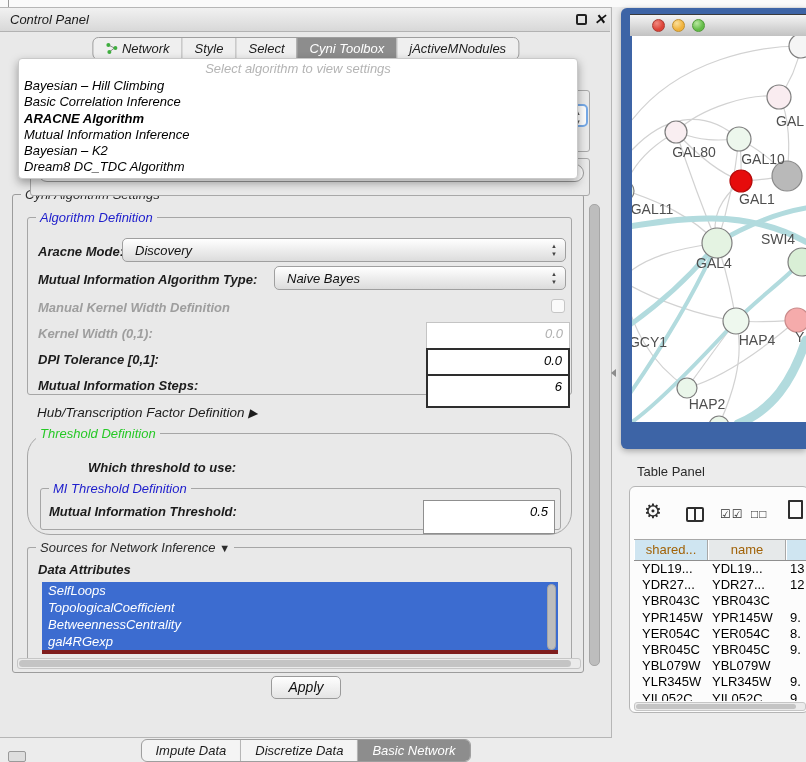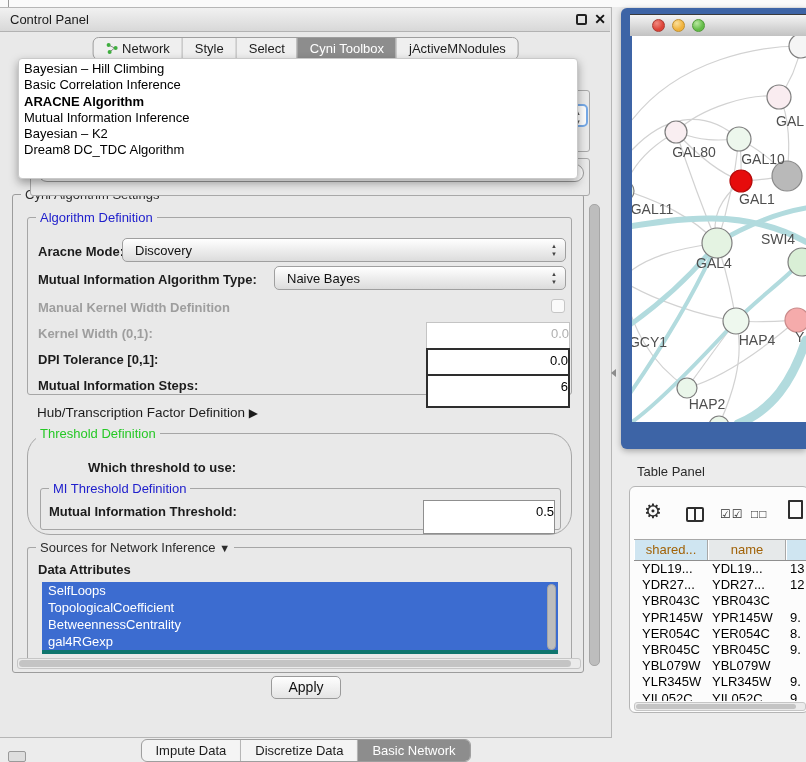--- a/index.html
+++ b/index.html
@@ -5,21 +5,21 @@
   * { margin:0; padding:0; box-sizing:border-box; }
   html,body { width:806px; height:762px; }
   body { font-family:"Liberation Sans", sans-serif; background:#ececec; position:relative; overflow:hidden; }
   .abs { position:absolute; }
 
   
   .top-strip { left:0; top:0; width:806px; height:7px; background:#fafafa; }
   .tl-mark { left:8px; top:0; width:1px; height:7px; background:#999; }
 
   
-  .cp { left:0; top:7px; width:612px; height:731px; background:#e9e9e9; border:1px solid #b6b6b6; border-left:none; }
+  .cp { left:0; top:7px; width:612px; height:731px; background:#e9e9e9; border:1px solid #b6b6b6; border-left:none;font-style:italic; }
   .cp-titlebar { left:0; top:0; width:610px; height:24px; background:linear-gradient(#f1f1f1,#d8d8d8); border-bottom:1px solid #b2b2b2; }
   .cp-title { position:absolute; left:10px; top:4px; font-size:13px; color:#1a1a1a; }
   .win-float { position:absolute; right:24px; top:6px; width:11px; height:11px; border:2px solid #222; border-radius:2px; }
   .win-close { position:absolute; right:5px; top:3px; font-size:14px; font-weight:bold; color:#111; }
 
   
   .seg { display:inline-flex; border:1px solid #9e9e9e; border-radius:6px; overflow:hidden; background:#efefef; }
   .seg-item { padding:3px 12px; font-size:13px; color:#1c1c1c; border-left:1px solid #b5b5b5; display:flex; align-items:center; gap:4px; white-space:nowrap; }
   .seg-item:first-child { border-left:none; }
   .seg-item.sel { background:#8d8d8d; color:#fff; }
@@ -43,27 +43,27 @@
   .gtitle.green { color:#26c826; }
 
   .lbl { position:absolute; font-size:13px; font-weight:bold; color:#1c1c1c; white-space:nowrap; }
   .lbl.dis { color:#9e9e9e; }
   .lbl.plain { font-weight:normal; }
 
   .combo { position:absolute; height:24px; border:1px solid #9f9f9f; border-radius:5px; background:linear-gradient(#ffffff,#dcdcdc); font-size:13px; color:#111; }
   .combo .cv { position:absolute; left:12px; top:4px; }
   .combo .steps { position:absolute; right:8px; top:3px; font-size:6px; color:#444; line-height:8px; text-align:center; }
 
-  .tfield { position:absolute; height:34px; background:#fff; font-size:13px; text-align:right; padding:3px 0 0 0; }
+  .tfield { position:absolute; height:34px; background:#fff; font-size:13px; text-align:right; padding:3px 6px 0 0; }
   .tfield.dark { border:2px solid #2e2e2e; color:#000; }
   .tfield.lite { border:1px solid #c4c4c4; color:#b0b0b0; }
 
   .chk { position:absolute; width:14px; height:14px; border:1px solid #c6c6c6; border-radius:3px; background:#fafafa; }
 
-  .sel-list { position:absolute; overflow:hidden; background:#0f766e; }
+  .sel-list { position:absolute; overflow:hidden; background:#7f1d1d; }
   .sel-item { background:#3c6cd0; color:#fff; font-size:13px; line-height:17px; padding-left:6px; }
   .vthumb { position:absolute; background:#bdbdbd; border:1px solid #a6a6a6; border-radius:5px; }
   .hscroll { position:absolute; height:11px; background:#ebebeb; border:1px solid #c6c6c6; border-radius:3px; }
   .hthumb { position:absolute; left:1px; top:1px; bottom:1px; background:#c4c4c4; border-radius:4px; }
 
   .apply-btn { position:absolute; width:70px; height:23px; border:1px solid #9a9a9a; border-radius:5px; background:linear-gradient(#fefefe,#e4e4e4); font-size:14px; color:#111; text-align:center; line-height:21px; }
 
   
   .divider-handle { left:611px; top:369px; width:0; height:0; border-top:4px solid transparent; border-bottom:4px solid transparent; border-right:5px solid #8d8d8d; }
 
@@ -131,20 +131,21 @@
         <span>jActiveMNodules</span>
       </div>
   </div>
 
   <div class="abs frag-box" style="left:30px; top:82px; width:560px; height:62px;"></div>
   <div class="abs frag-stepper">▲<br>▼</div>
   <div class="abs frag-box" style="left:30px; top:150px; width:560px; height:38px; background:#e9e9e9;"></div>
   <div class="abs frag-combo"></div>
 
   <div class="abs popup">
+    <div class="popup-ghost">Select algorithm to view settings</div>
     <div class="popup-item">Bayesian – Hill Climbing</div>
     <div class="popup-item">Basic Correlation Inference</div>
     <div class="popup-item bold">ARACNE Algorithm</div>
     <div class="popup-item">Mutual Information Inference</div>
     <div class="popup-item">Bayesian – K2</div>
     <div class="popup-item">Dream8 DC_TDC Algorithm</div>
   </div>
 
   <div class="abs gbox" style="left:12px; top:186px; width:572px; height:479px;">
     <span class="gtitle">Cyni Algorithm Settings</span>

